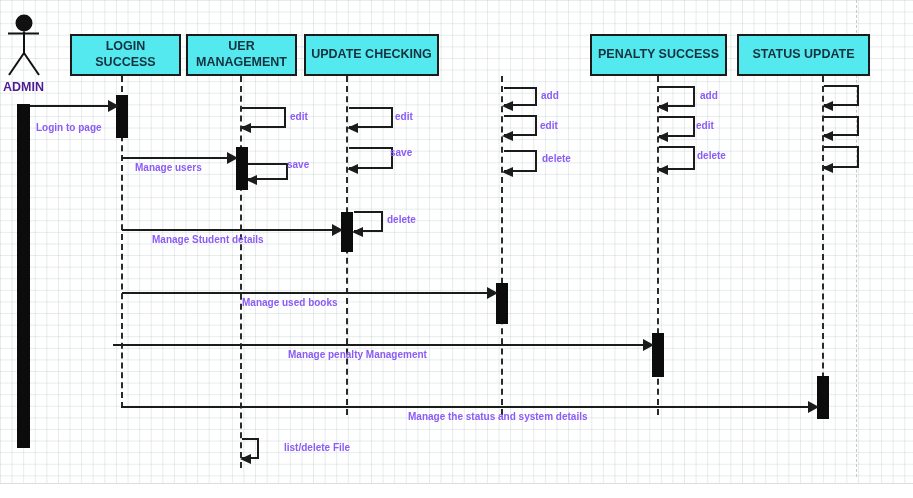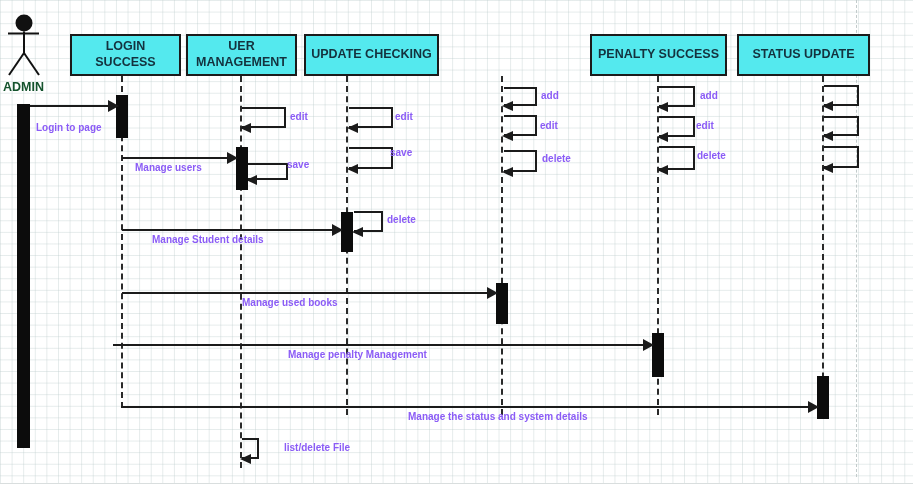--- a/index.html
+++ b/index.html
@@ -36,21 +36,21 @@
     border:2px solid #1b1b1b;border-left:none;background:transparent;
   }
   .selfmsg::after{
     content:"";position:absolute;left:-2px;bottom:-7px;width:0;height:0;
     border-top:5.5px solid transparent;border-bottom:5.5px solid transparent;border-right:11px solid #1b1b1b;
   }
   .msg-label,.sm-label{
     position:absolute;z-index:5;white-space:nowrap;
     font-size:10px;font-weight:bold;color:#8b5cf6;
   }
-  .actor-label{position:absolute;left:3px;top:80px;z-index:5;font-size:12.5px;font-weight:bold;color:#14532d;}
+  .actor-label{position:absolute;left:3px;top:80px;z-index:5;font-size:12.5px;font-weight:bold;color:#4c1d95;}
   .actor-figure{position:absolute;left:0;top:6px;z-index:3;}
 </style>
 </head>
 <body>
 
 <div class="stage">
   <div class="grid"></div>
   <div class="page-line-v"></div>
   <div class="page-line-h"></div>
 

